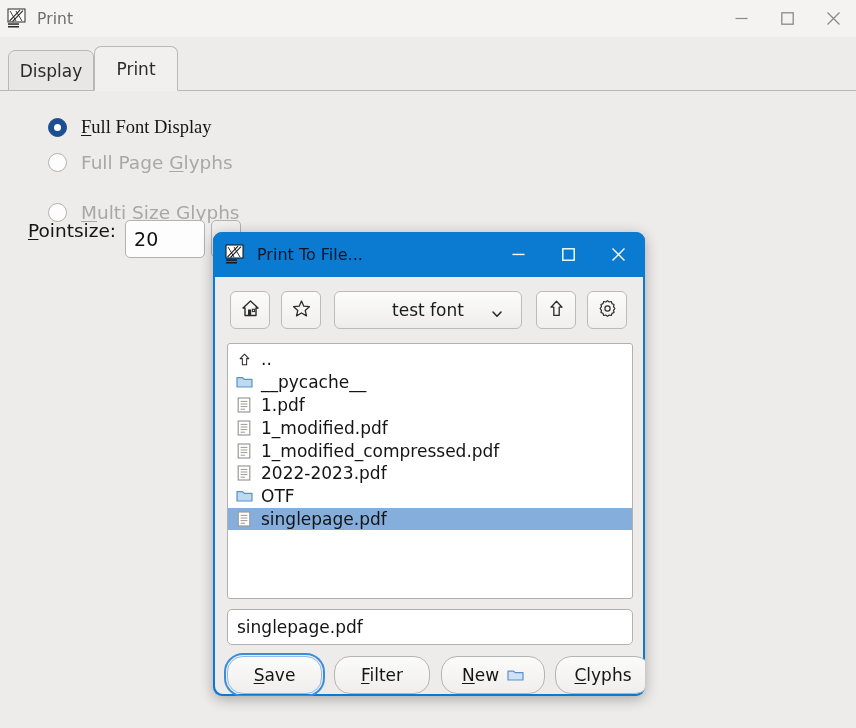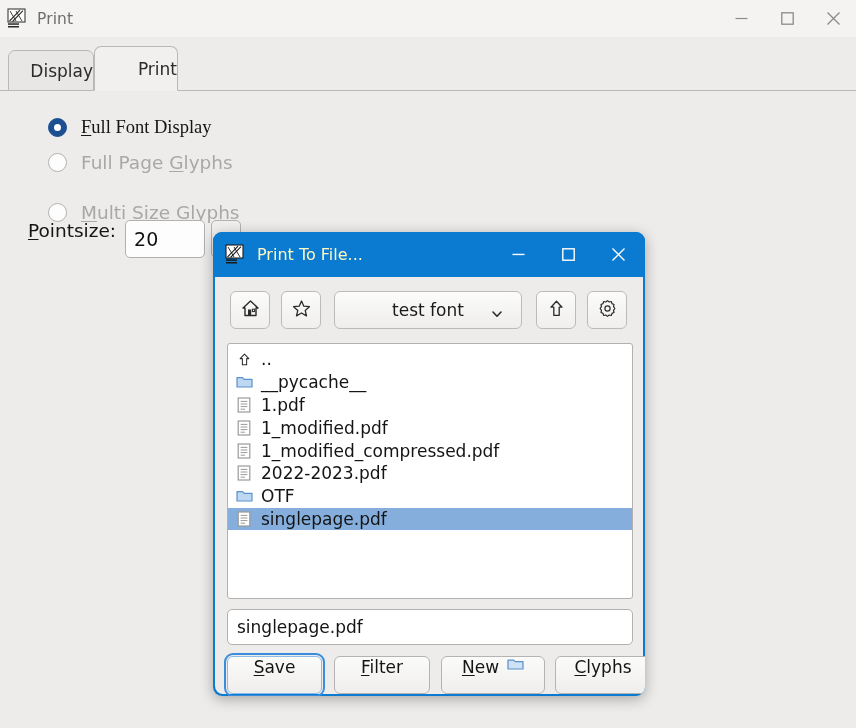--- a/index.html
+++ b/index.html
@@ -48,21 +48,21 @@
   }
   #tab-underline {
     position: absolute; left: 0; top: 44px; width: 856px; height: 1px;
     background: #b9b8b6;
   }
   .tab {
     position: absolute; top: 0;
     height: 45px;
     border: 1px solid #b9b8b6;
     border-radius: 7px 7px 0 0;
-    display: flex; align-items: center; justify-content: flex-end;
+    display: flex; align-items: center; justify-content: center;
     font-size: 17px;
     color: #2b2b2b;
   }
   .tab.inactive {
     background: #e8e7e5;
     left: 8px; width: 86px;
     height: 41px; top: 4px;
     border-bottom: 1px solid #b9b8b6;
   }
   .tab.active {
@@ -148,21 +148,21 @@
   }
   #dlg-titlebar {
     position: absolute; left: 0; top: 0;
     width: 432px; height: 45px;
     background: #0b7ad1;
     display: flex; align-items: center;
   }
   #dlg-title-icon { margin-left: 11px; width: 22px; height: 22px;
     display: flex; align-items: center; justify-content: center; }
   #dlg-title-text {
-    margin-left: 11px; font-size: 16px; color: #fef9c3;
+    margin-left: 11px; font-size: 16px; color: #0f172a;
   }
   .dlg-win-btns { position: absolute; right: 2px; top: 0; height: 45px; display: flex; }
   .dlg-win-btn { width: 50px; height: 45px; display: flex; align-items: center; justify-content: center; }
 
   #dlg-body {
     position: absolute; left: 2px; top: 45px;
     width: 428px; height: 417px;
     background: #edecea;
     border-radius: 0 0 8px 8px;
     padding-left: 28px;
@@ -242,22 +242,22 @@
   
   #dlg-actions {
     position: absolute; left: 12px; top: 379px;
     width: 406px; height: 38px;
     display: flex;
   }
   .act-btn {
     height: 38px;
     background: linear-gradient(#fbfbfa, #efeeec);
     border: 1px solid #b5b4b2;
-    border-radius: 6px;
-    display: flex; align-items: flex-start; justify-content: center;
+    border-radius: 16px;
+    display: flex; align-items: center; justify-content: center;
     font-size: 17px;
     color: #141414;
     flex: 0 0 auto;
   }
   .act-btn.focused {
     outline: 2px solid #3a8ddd;
     outline-offset: 1px;
     border-color: #8fbbe8;
   }
   #btn-save { width: 95px; }

